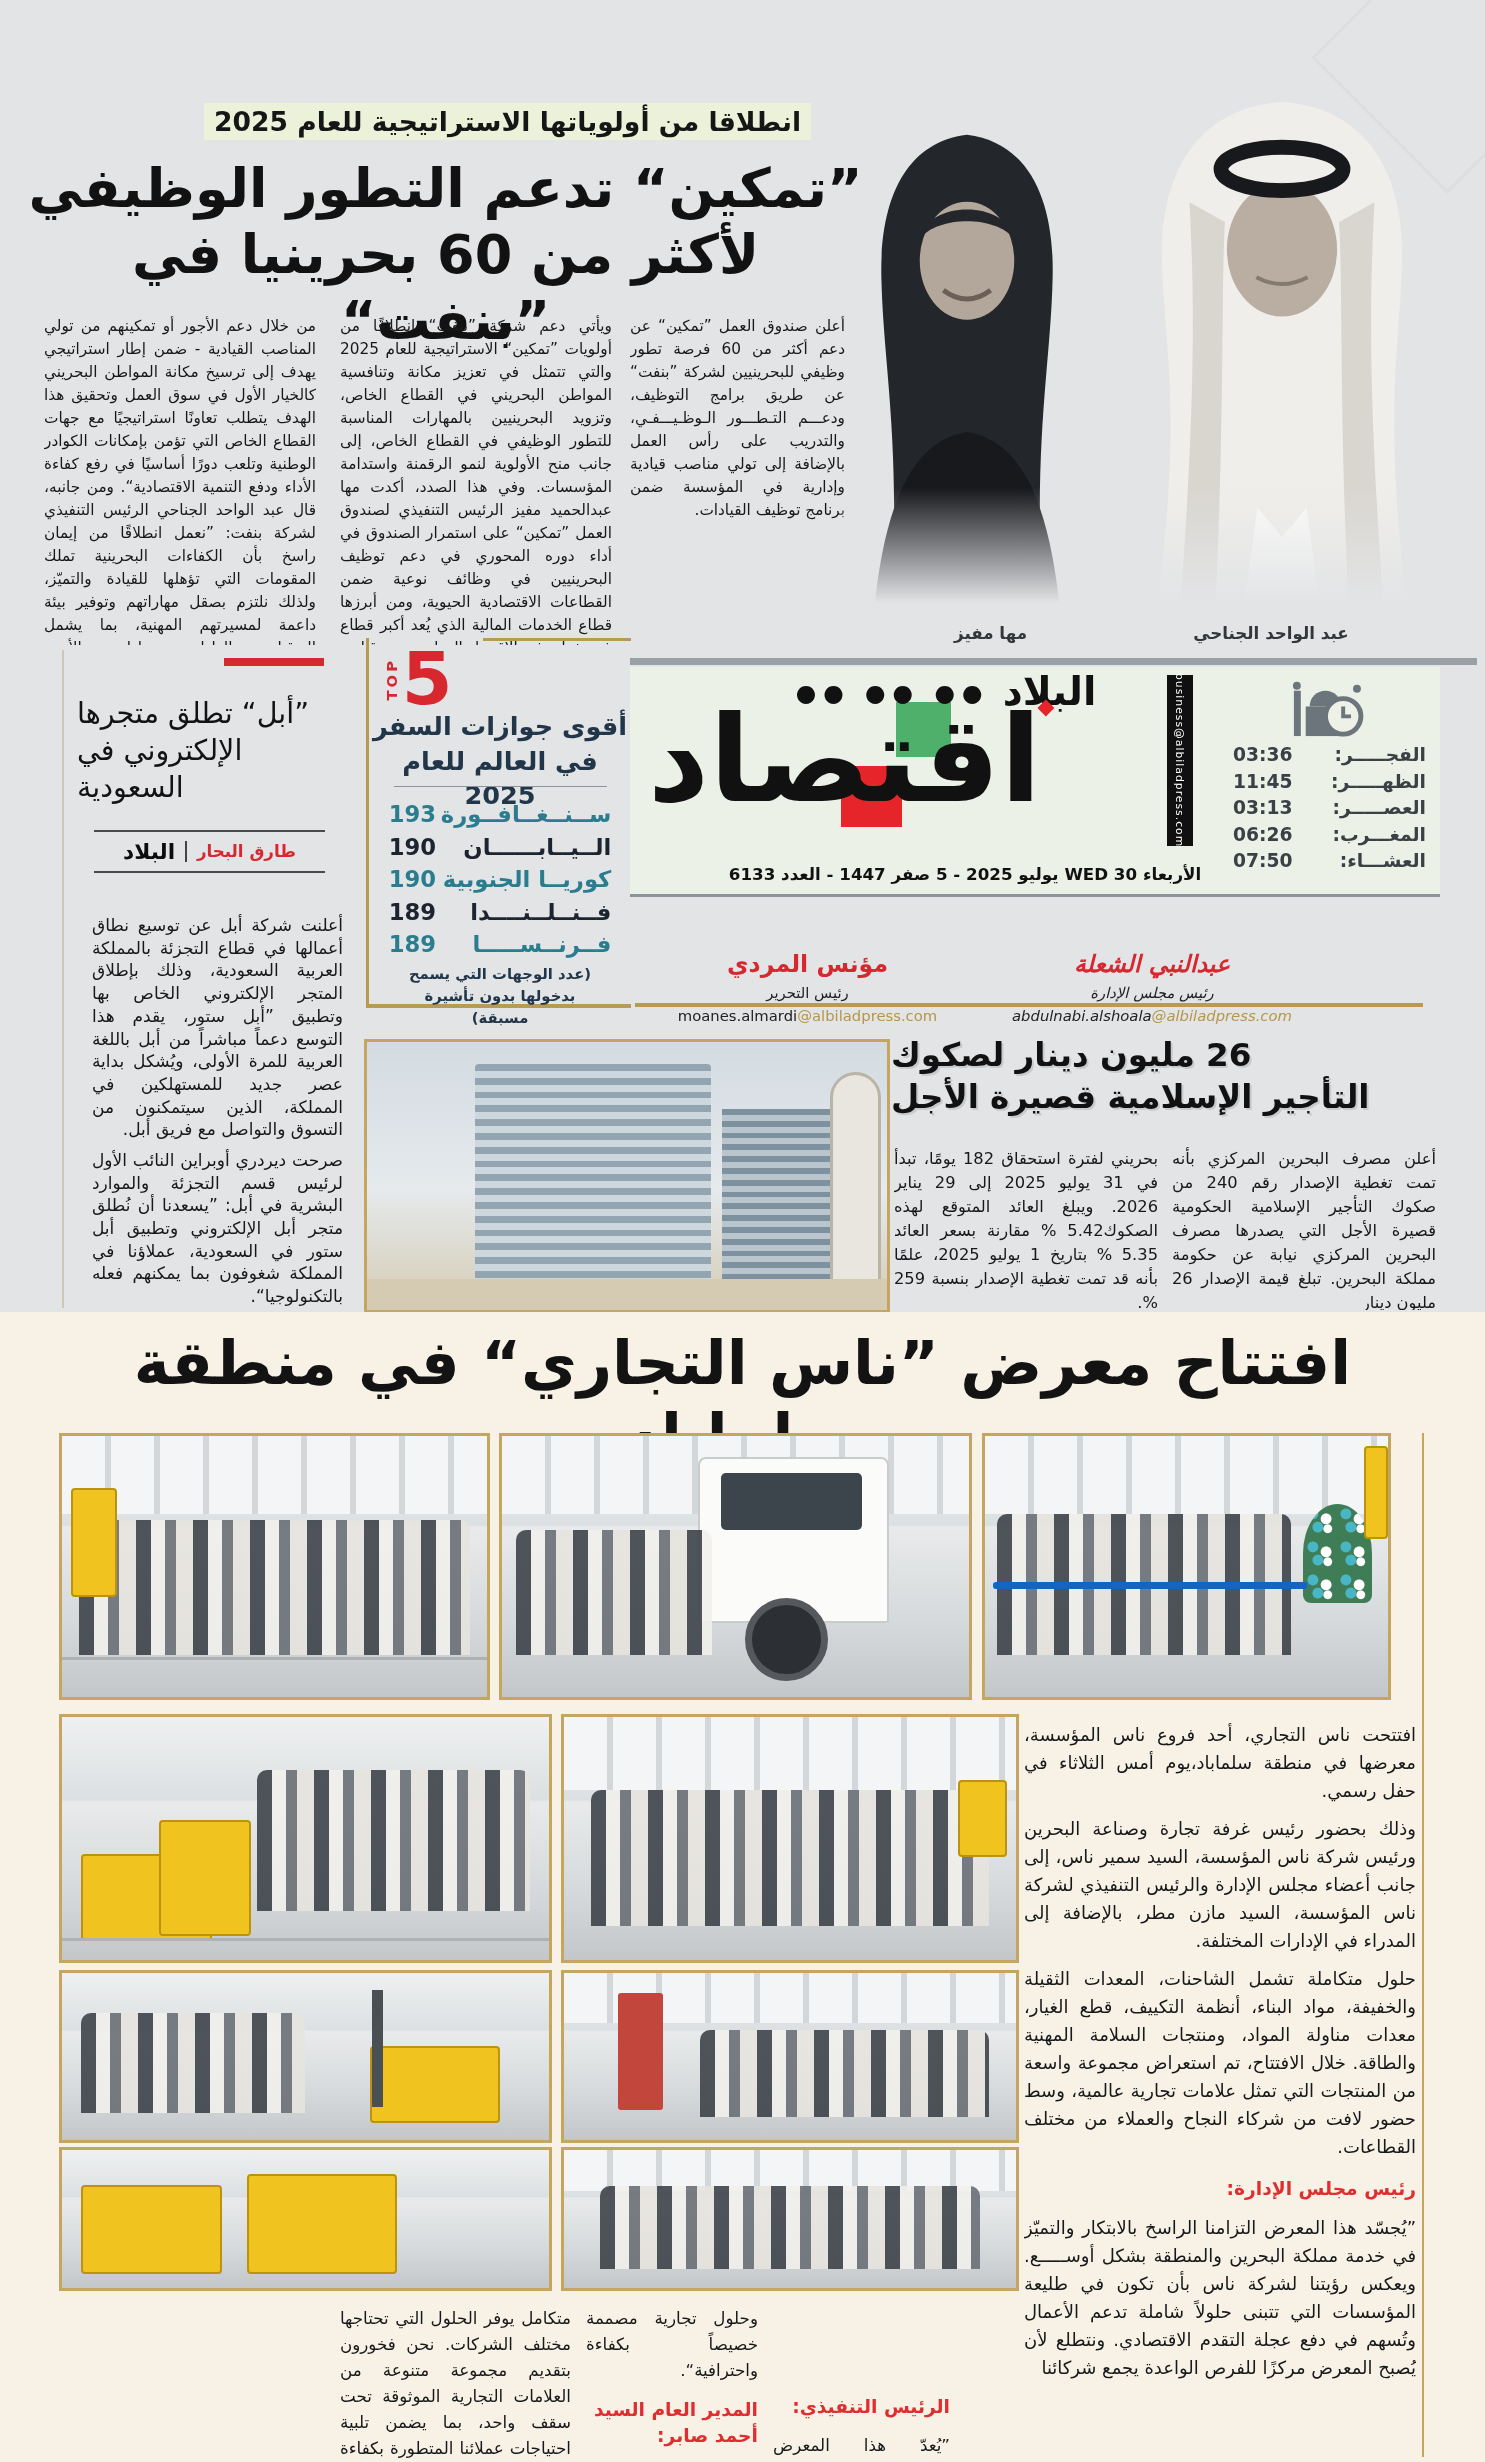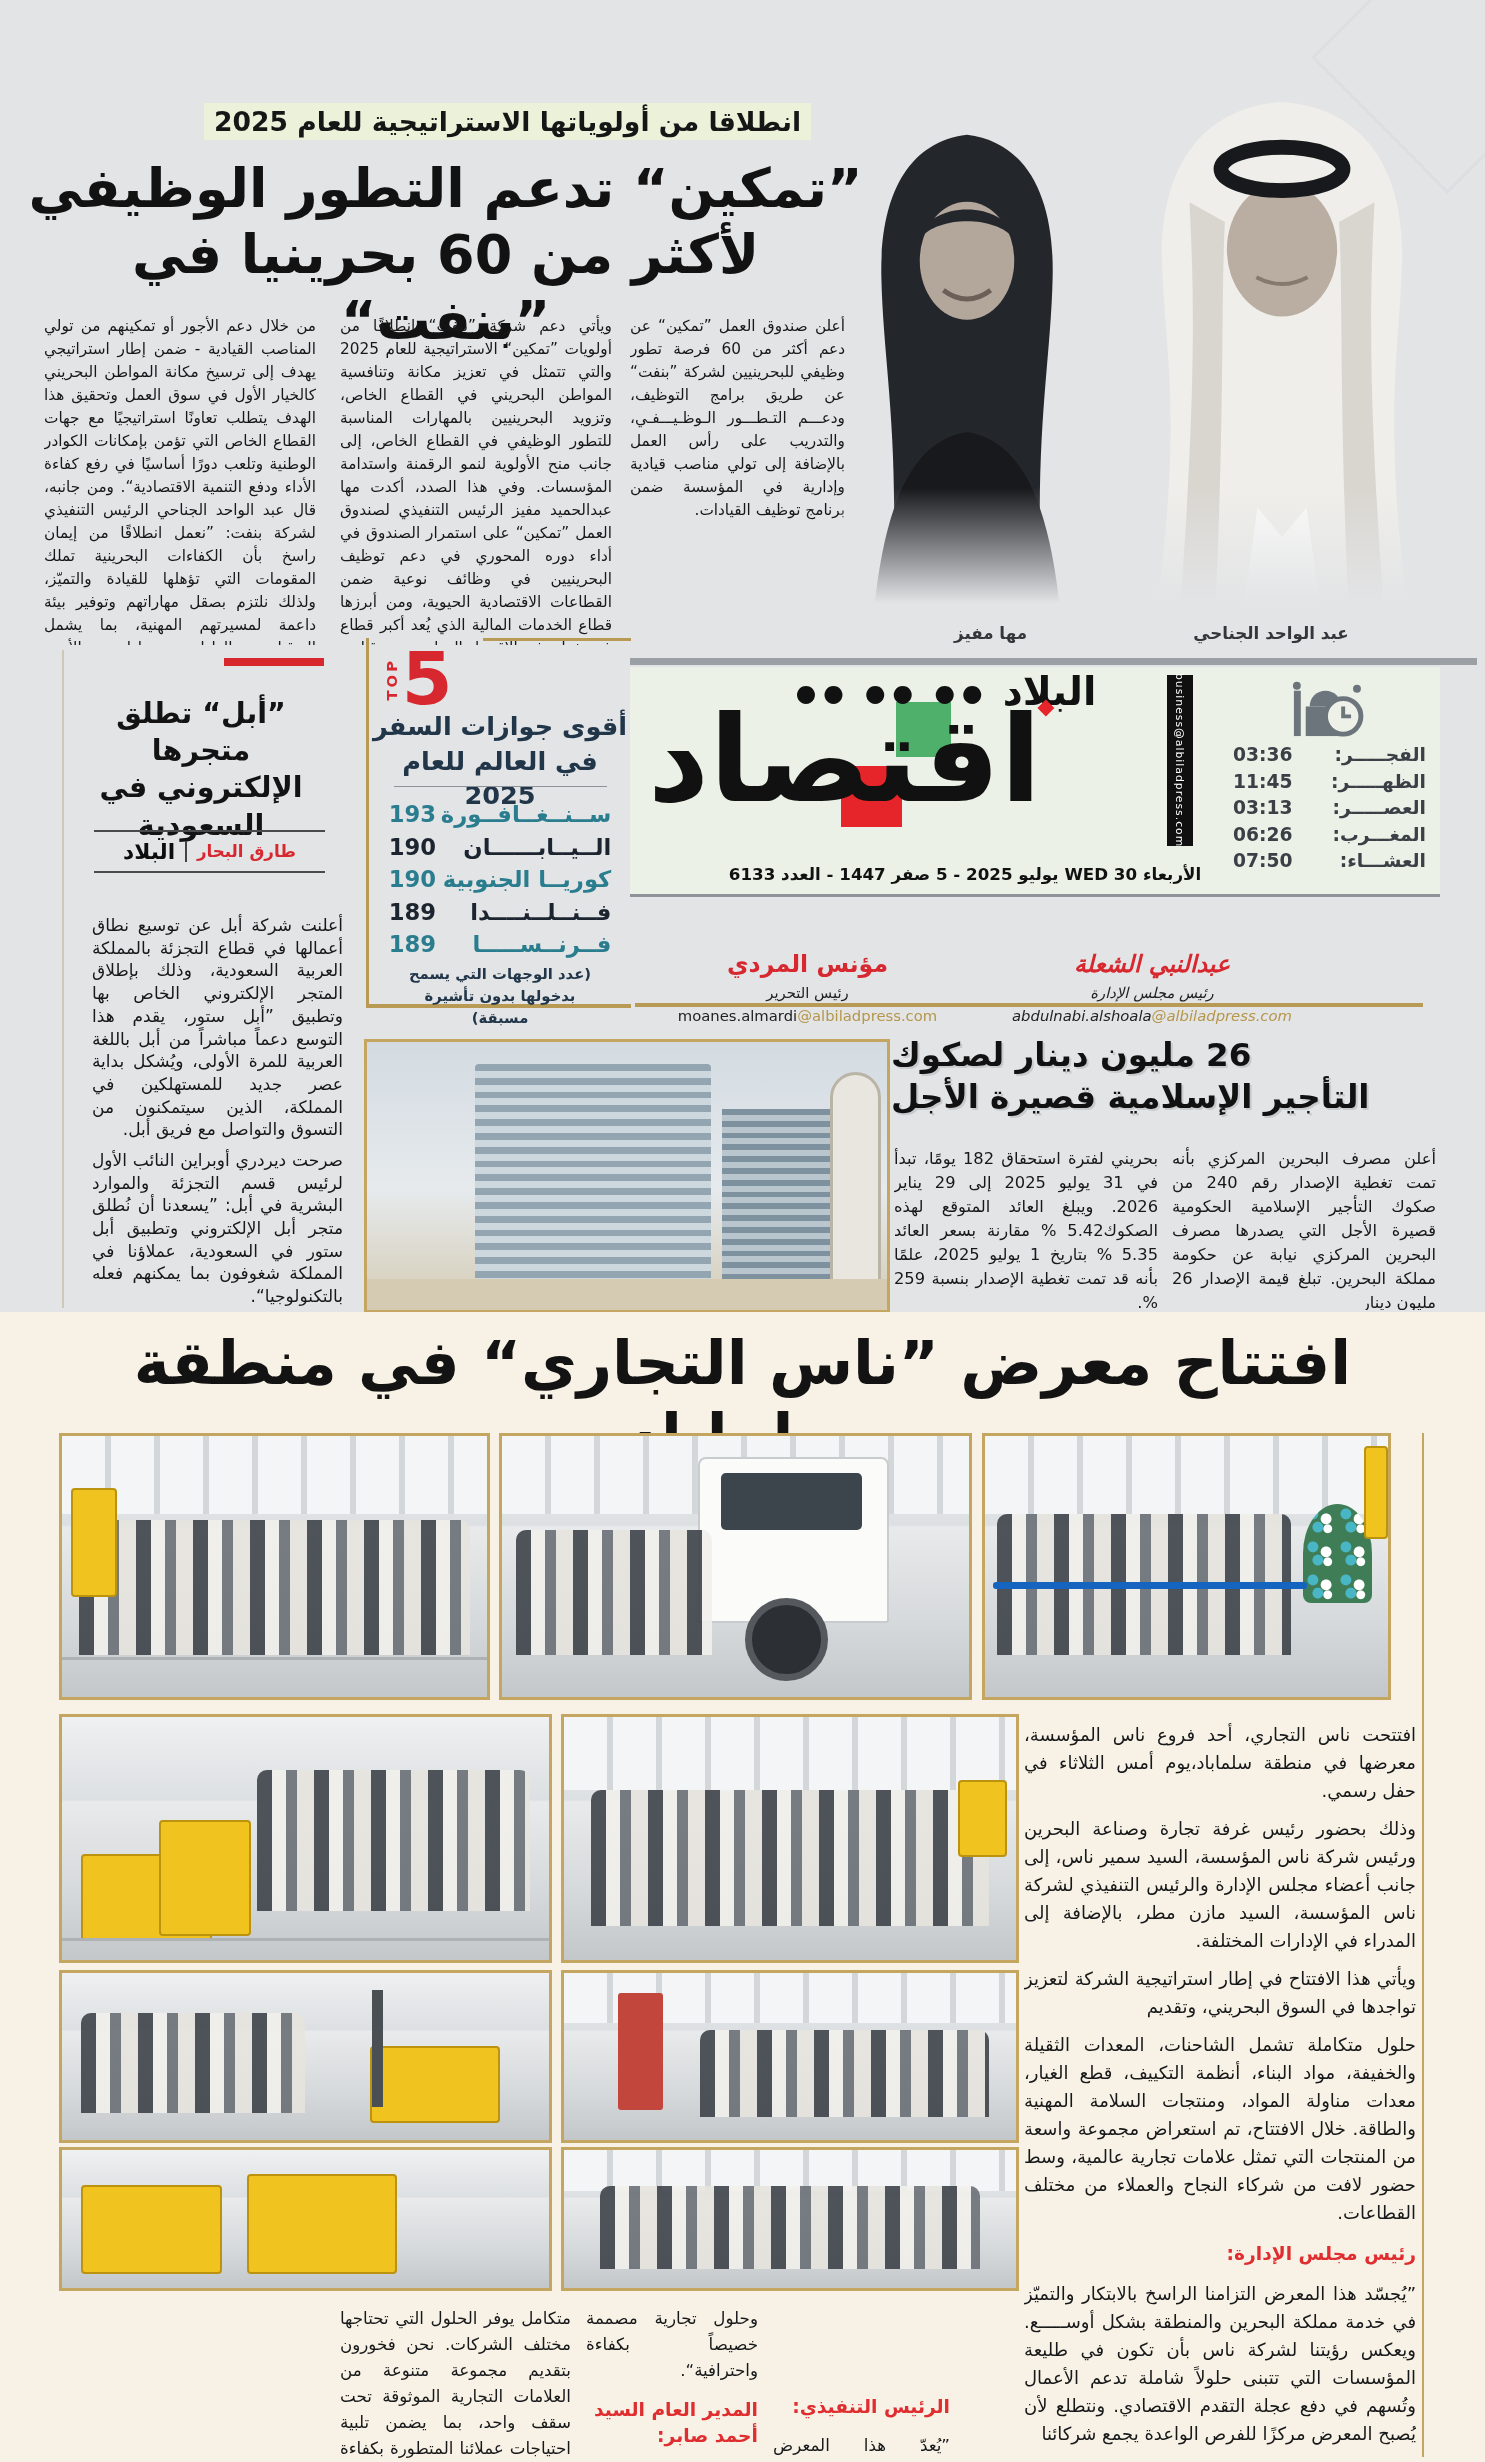--- a/index.html
+++ b/index.html
@@ -11,21 +11,21 @@
   .deco-diamond{position:absolute;border:3px solid #dcdee0;transform:rotate(45deg);}
   
   .strapline{font-weight:bold;font-size:26.6px;text-align:center;color:#161616;}
   .strapline em{font-style:normal;background:#ecf2da;padding:3px 9.9px;}
   .mainhead{font-weight:900;font-size:54px;line-height:1.22;text-align:center;color:#121212;}
   .bodycol{font-size:15.3px;line-height:23px;color:#17181a;overflow:hidden;}
   .caption{font-size:16.7px;font-weight:bold;color:#33363a;text-align:center;}
   .grayrule{background:#9aa0a5;}
   .goldrule{background:#b99a55;}
   
-  .applehead{font-weight:700;font-size:28.6px;line-height:1.3;text-align:center;color:#131313;}
+  .applehead{font-weight:400;font-size:28.6px;line-height:1.3;text-align:left;color:#131313;}
   .byline{display:flex;align-items:center;justify-content:center;gap:9.9px;
           border-top:2px solid #4a4a4a;border-bottom:2px solid #4a4a4a;padding:6.9px 0;}
   .byline .brand{font-weight:900;font-size:21.7px;color:#0d0d0d;}
   .byline .sep{width:2px;height:21.7px;background:#444;}
   .byline .author{font-weight:bold;font-size:16.7px;color:#d7282f;}
   
   .top5{border-left:3px solid #b99a55;border-bottom:4.9px solid #b99a55;}
   .top5 .topword{writing-mode:vertical-rl;transform:rotate(180deg);font-weight:900;
                  font-size:14.8px;letter-spacing:3px;color:#d7282f;}
   .top5 .bignum{font-weight:900;font-size:73px;line-height:0.85;color:#d7282f;}
@@ -273,21 +273,20 @@
       <div class="crowd" style="left:3%;right:24%;top:30%;height:54%;"></div>
       <div class="flowers" style="right:4%;top:26%;width:69px;height:99px;"></div>
       <div class="ribbon" style="left:2%;right:20%;top:56%;"></div>
       <div class="yellowbox" style="right:0;top:4%;width:5%;height:34%;"></div>
     </div>
     <div class="abs" style="left:1422px;top:121px;width:2px;height:1024px;background:#c5a661;"></div>
 
     <div class="abs rtl just nassbody" style="left:1024px;top:409px;width:392px;height:742px;overflow:hidden;">
       <p>افتتحت ناس التجاري، أحد فروع ناس المؤسسة، معرضها في منطقة سلماباد،يوم أمس الثلاثاء في حفل رسمي.</p>
       <p>وذلك بحضور رئيس غرفة تجارة وصناعة البحرين ورئيس شركة ناس المؤسسة، السيد سمير ناس، إلى جانب أعضاء مجلس الإدارة والرئيس التنفيذي لشركة ناس المؤسسة، السيد مازن مطر، بالإضافة إلى المدراء في الإدارات المختلفة.</p>
-      <p>ويأتي هذا الافتتاح في إطار استراتيجية الشركة لتعزيز تواجدها في السوق البحريني، وتقديم</p>
       <p>حلول متكاملة تشمل الشاحنات، المعدات الثقيلة والخفيفة، مواد البناء، أنظمة التكييف، قطع الغيار، معدات مناولة المواد، ومنتجات السلامة المهنية والطاقة. خلال الافتتاح، تم استعراض مجموعة واسعة من المنتجات التي تمثل علامات تجارية عالمية، وسط حضور لافت من شركاء النجاح والعملاء من مختلف القطاعات.</p>
       <div class="redsub">رئيس مجلس الإدارة:</div>
       <p>”يُجسّد هذا المعرض التزامنا الراسخ بالابتكار والتميّز في خدمة مملكة البحرين والمنطقة بشكل أوســـــع. ويعكس رؤيتنا لشركة ناس بأن تكون في طليعة المؤسسات التي تتبنى حلولاً شاملة تدعم الأعمال وتُسهم في دفع عجلة التقدم الاقتصادي. ونتطلع لأن يُصبح المعرض مركزًا للفرص الواعدة يجمع شركائنا</p>
     </div>
 
     <div class="ph" style="left:59px;top:402px;width:487px;height:243px;">
       <div class="crowd" style="left:40%;right:4%;top:22%;height:58%;"></div>
       <div class="yellowbox" style="left:4%;bottom:8%;width:26%;height:34%;"></div>
       <div class="yellowbox" style="left:20%;bottom:10%;width:18%;height:46%;"></div>
       <div class="floorline" style="bottom:8%;"></div>

